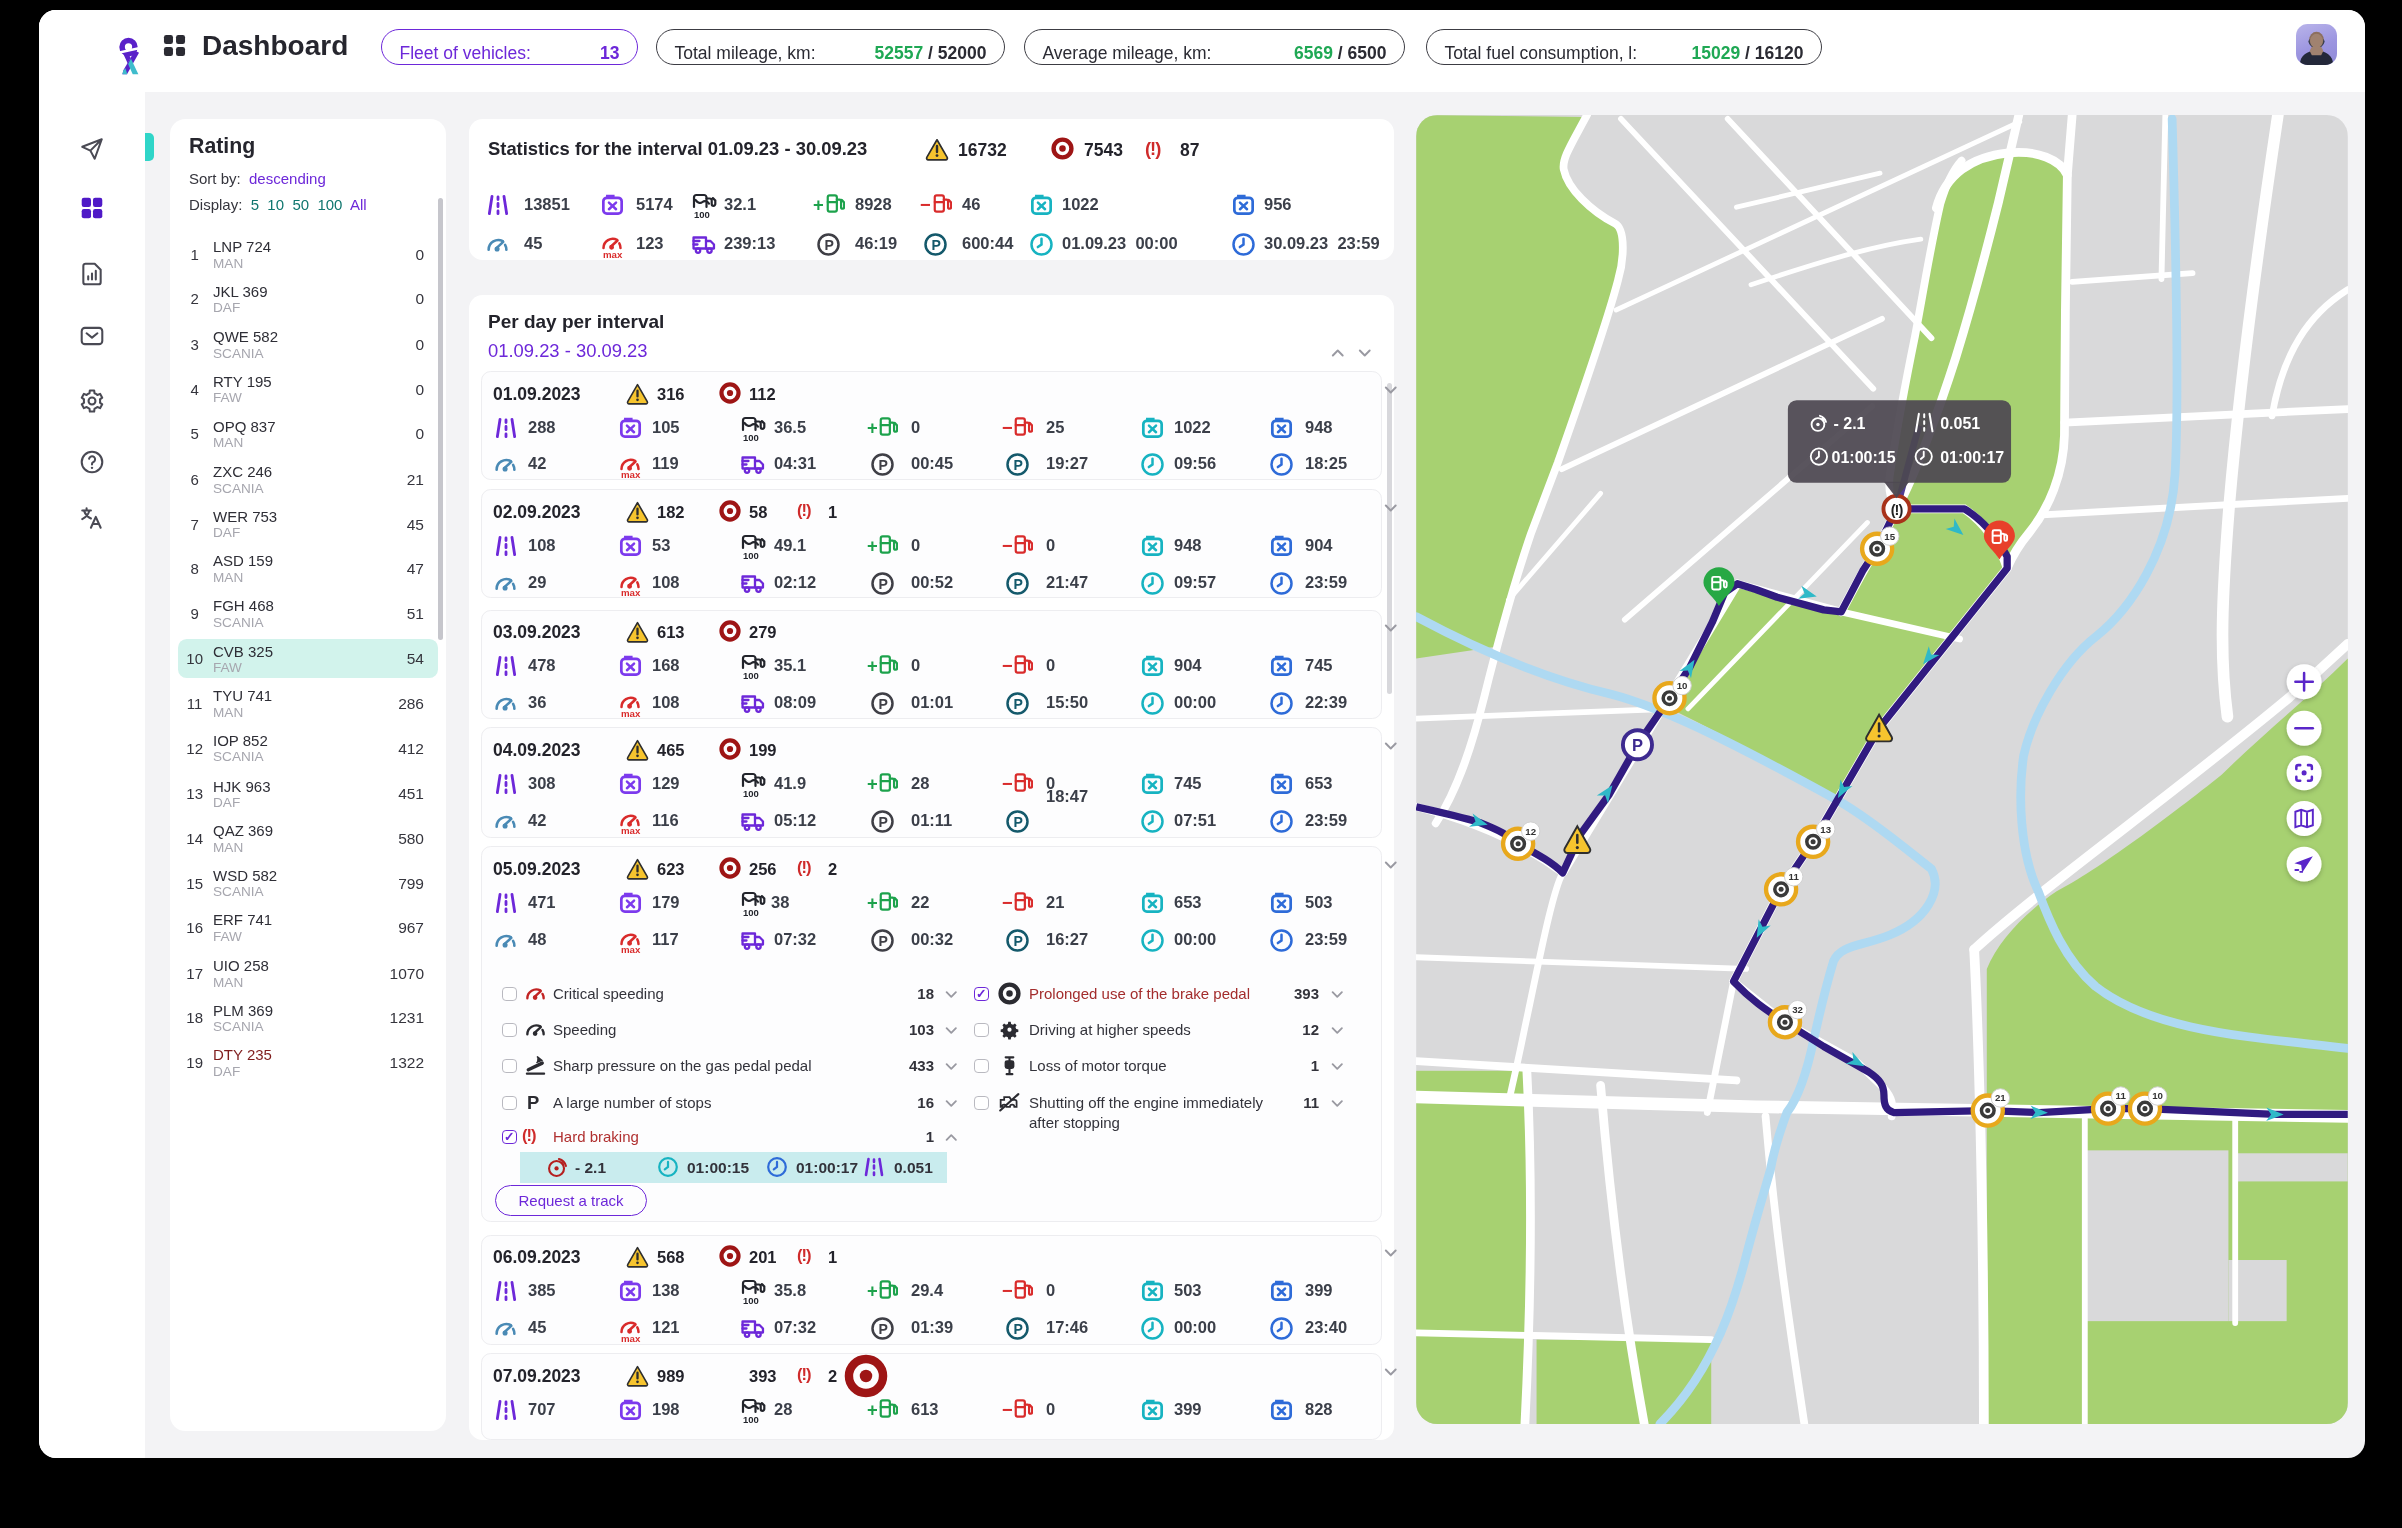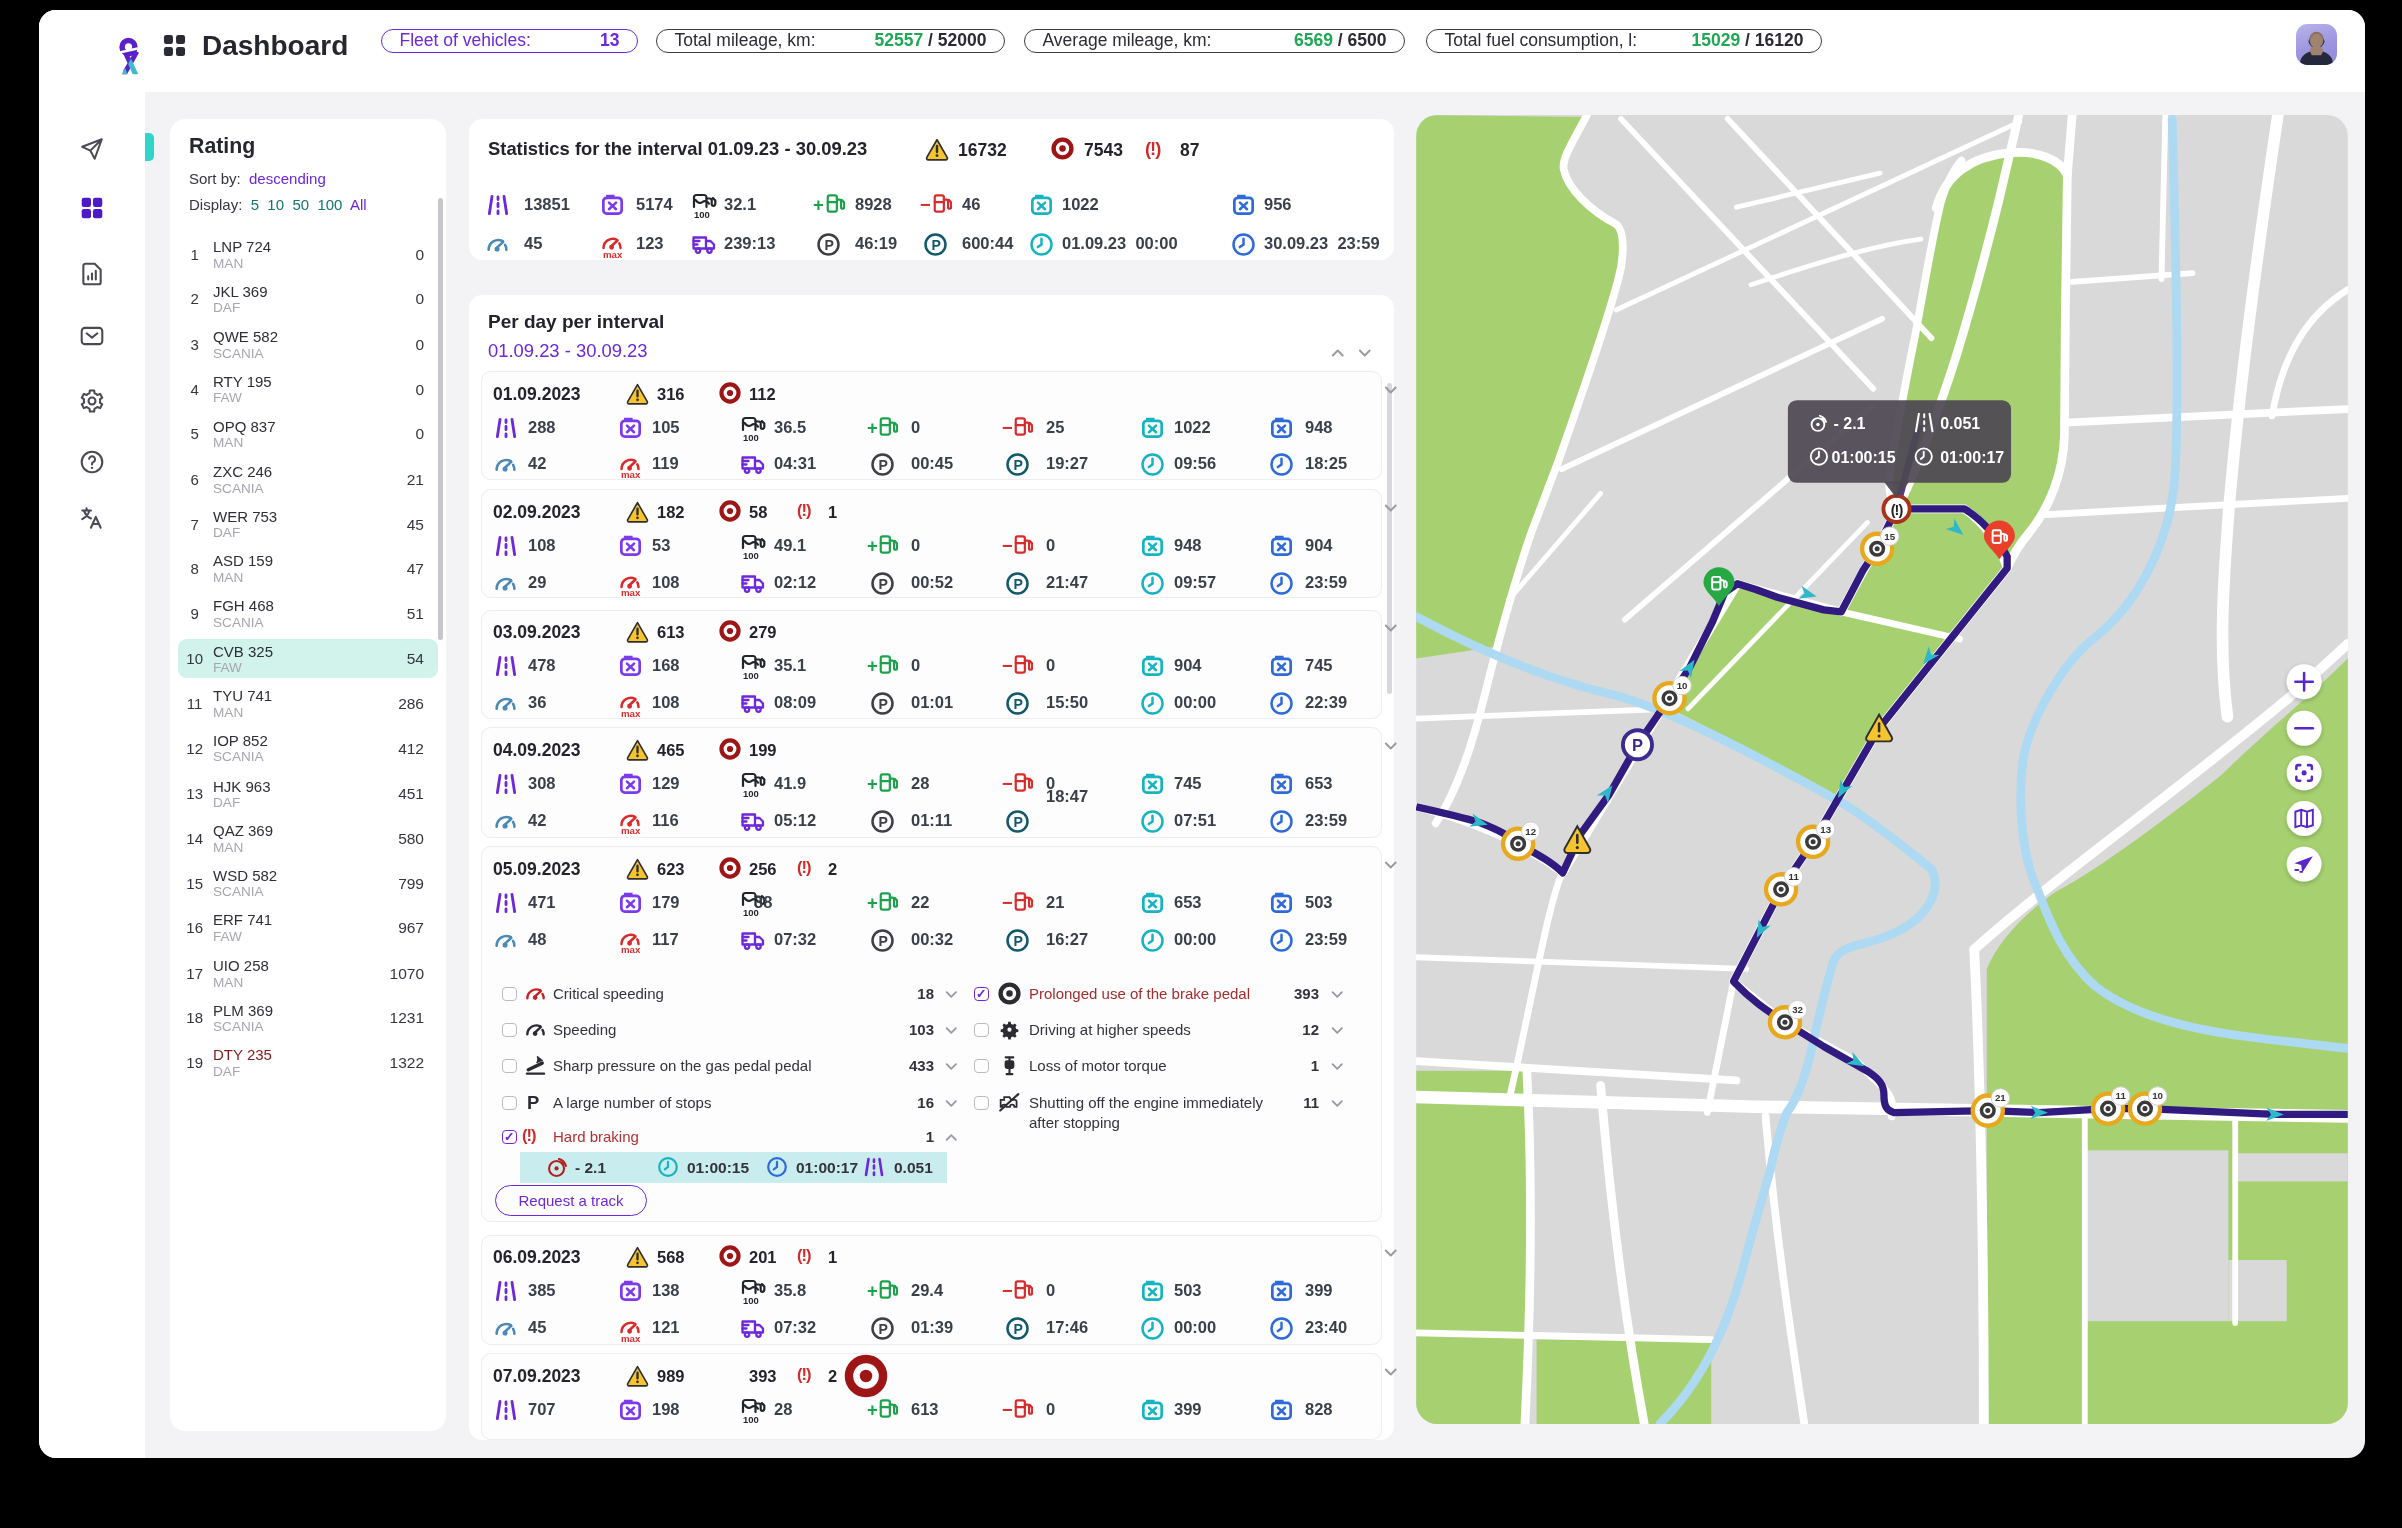--- a/index.html
+++ b/index.html
@@ -3,21 +3,21 @@
 <style>
 *{margin:0;padding:0;box-sizing:border-box}
 html,body{width:2403px;height:1528px;background:#000;overflow:hidden}
 body{font-family:"Liberation Sans",sans-serif;color:#26262e}
 #win{position:absolute;left:39px;top:9.7px;width:2326px;height:1448px;background:#f3f3f5;border-radius:17px;overflow:hidden}
 #topbar{position:absolute;left:0;top:0;right:0;height:82px;background:#fff}
 #sidebar{position:absolute;left:0;top:0;width:106px;height:100%;background:#fff}
 .sic{position:absolute;left:40px;width:26px;height:26px}
 .abs{position:absolute}
 .panel{position:absolute;background:#fff;border-radius:15.5px}
-.pill{position:absolute;top:19.4px;height:24px;border:1.9px solid #3c3c43;border-radius:18.4px;display:flex;align-items:flex-start;padding:0 17.5px;font-size:17.5px;color:#2b2b33;background:#fff;white-space:nowrap}
+.pill{position:absolute;top:19.4px;height:36px;border:1.9px solid #3c3c43;border-radius:18.4px;display:flex;align-items:flex-end;padding:0 17.5px;font-size:17.5px;color:#2b2b33;background:#fff;white-space:nowrap}
 .pill .lab{margin-right:13.6px}
 .grn{color:#1fa854;font-weight:700}
 .val{font-weight:700}
 .cell{position:absolute;font-size:16.5px;color:#3b3f49;font-weight:600;white-space:nowrap}
 .hdr{position:absolute;font-size:17.5px;font-weight:700;color:#23232b;white-space:nowrap}
 .card{position:absolute;left:12.6px;width:901px;background:#fdfdfe;border:1px solid #ededf0;border-radius:9.7px;overflow:hidden}
 .ck{position:absolute;width:14.6px;height:14.6px;border:1.6px solid #b9b9c0;border-radius:3.9px;background:#fff}
 .ck.on{border-color:#6d28d9}
 .ck.on:after{content:"\2713";position:absolute;left:1px;top:-1.9px;font-size:12.6px;color:#6d28d9;font-weight:700}
 .cblab{position:absolute;font-size:15px;color:#33333b;white-space:nowrap}
@@ -680,21 +680,21 @@
       <use href="#road"></use>
     </svg>
     <div class="cell" style="left:489px;top:883px">471</div>
     <svg class="abs" style="left:579px;top:881px;width:25px;height:25px;color:#7c3aed" viewBox="0 0 26 26" width="25" height="25">
       <use href="#can"></use>
     </svg>
     <div class="cell" style="left:613px;top:883px">179</div>
     <svg class="abs" style="left:701px;top:879px;width:28px;height:28px;color:#23252c" viewBox="0 0 29 29" width="28" height="28">
       <use href="#eco"></use>
     </svg>
-    <div class="cell" style="left:715px;top:883px">38</div>
+    <div class="cell" style="left:732px;top:883px">38</div>
     <svg class="abs" style="left:836px;top:880px;width:23px;height:23px;color:#1da24c" viewBox="0 0 24 24" width="23" height="23">
       <use href="#pump"></use>
     </svg>
     <div class="abs" style="left:828px;top:882px;font-size:18.4px;font-weight:700;color:#1da24c">+</div>
     <div class="cell" style="left:872px;top:883px">22</div>
     <svg class="abs" style="left:971px;top:880px;width:23px;height:23px;color:#d92b2b" viewBox="0 0 24 24" width="23" height="23">
       <use href="#pump"></use>
     </svg>
     <div class="abs" style="left:963px;top:882px;font-size:18.4px;font-weight:700;color:#d92b2b">−</div>
     <div class="cell" style="left:1007px;top:883px">21</div>

